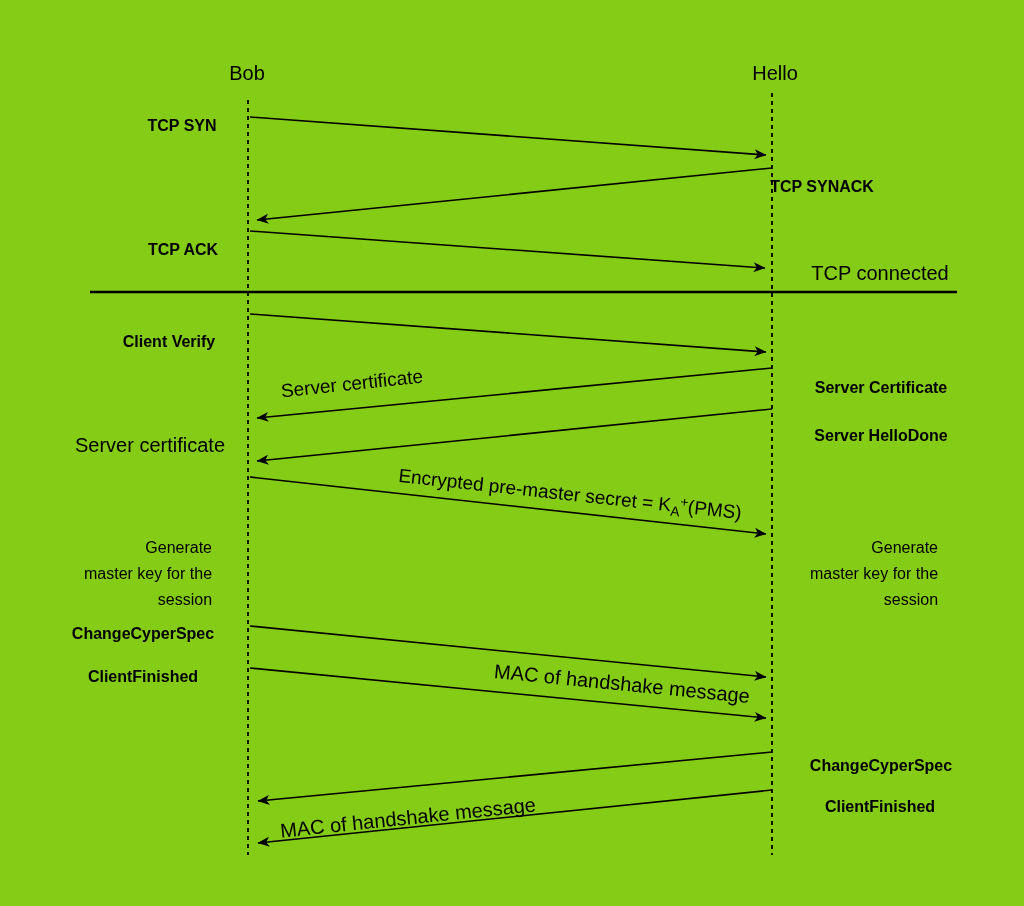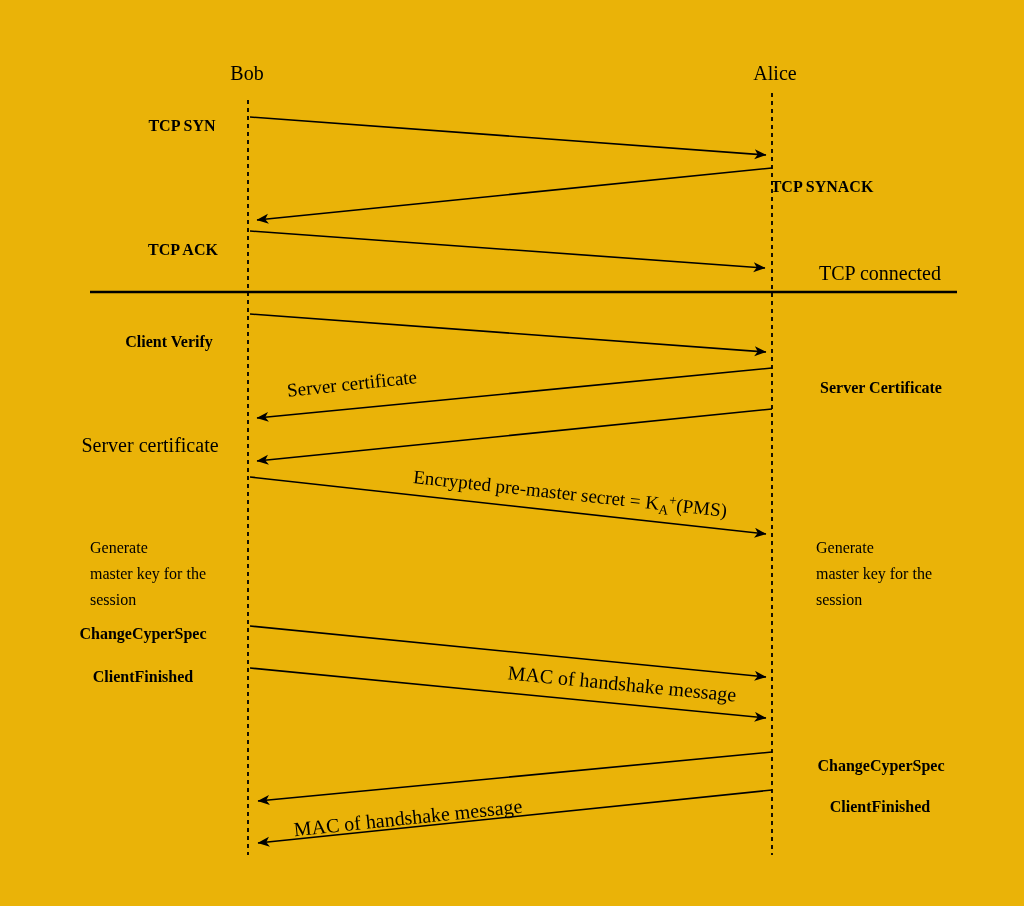--- a/index.html
+++ b/index.html
@@ -4,23 +4,23 @@
 <style>
   html, body {
     margin: 0;
     padding: 0;
     background: #ffffff;
   }
   .canvas {
     position: relative;
     width: 1024px;
     height: 906px;
-    background: #eab308;
+    background: #84cc16;
     overflow: hidden;
-    font-family: Liberation Serif, serif;
+    font-family: Liberation Sans, sans-serif;
     color: #000000;
   }
   .canvas svg {
     position: absolute;
     left: 0;
     top: 0;
   }
   .lbl {
     position: absolute;
     transform: translate(-50%, -50%);
@@ -36,21 +36,21 @@
     font-size: 16px;
     font-weight: 700;
   }
   .note {
     font-size: 20px;
     font-weight: 400;
   }
   .note-multi {
     position: absolute;
     transform: translate(-50%, -50%);
-    text-align: left;
+    text-align: right;
     font-size: 16px;
     font-weight: 400;
     line-height: 26px;
     white-space: nowrap;
   }
   .arrowlbl {
     position: absolute;
     white-space: nowrap;
     font-size: 19px;
     font-weight: 400;
@@ -105,32 +105,33 @@
     <line class="msg-line" marker-end="url(#arrowhead)" x1="772" y1="368" x2="257" y2="418"></line>
     <line class="msg-line" marker-end="url(#arrowhead)" x1="772" y1="409" x2="257" y2="461"></line>
     <line class="msg-line" marker-end="url(#arrowhead)" x1="250" y1="477" x2="766" y2="534"></line>
     <line class="msg-line" marker-end="url(#arrowhead)" x1="250" y1="626" x2="766" y2="677"></line>
     <line class="msg-line" marker-end="url(#arrowhead)" x1="250" y1="668" x2="766" y2="718"></line>
     <line class="msg-line" marker-end="url(#arrowhead)" x1="772" y1="752" x2="258" y2="801"></line>
     <line class="msg-line" marker-end="url(#arrowhead)" x1="772" y1="790" x2="258" y2="843"></line>
   </svg>
 
   <div class="lbl actor" style="left:247px; top:73px">Bob</div>
-  <div class="lbl actor" style="left:775px; top:73px">Alice</div>
+  <div class="lbl actor" style="left:775px; top:73px">Hello</div>
 
   <div class="lbl bold" style="left:182px; top:126px">TCP SYN</div>
   <div class="lbl bold" style="left:822px; top:187px">TCP SYNACK</div>
   <div class="lbl bold" style="left:183px; top:250px">TCP ACK</div>
   <div class="lbl note" style="left:880px; top:273px">TCP connected</div>
 
   <div class="lbl bold" style="left:169px; top:342px">Client Verify</div>
 
   <div class="arrowlbl" style="left:352px; top:384px; transform:translate(-50%,-50%) rotate(-6deg)">Server certificate</div>
 
   <div class="lbl bold" style="left:881px; top:388px">Server Certificate</div>
+  <div class="lbl bold" style="left:881px; top:436px">Server HelloDone</div>
   <div class="lbl note" style="left:150px; top:445px">Server certificate</div>
 
   <div class="arrowlbl" style="left:570px; top:495px; transform:translate(-50%,-50%) rotate(6.2deg)">
     <span>Encrypted pre-master secret = K</span><sub>A</sub><sup>+</sup><span>(PMS)</span>
   </div>
 
 
   <div class="note-multi" style="left:148px; top:574px">
     <div>Generate</div>
     <div>master key for the</div>

